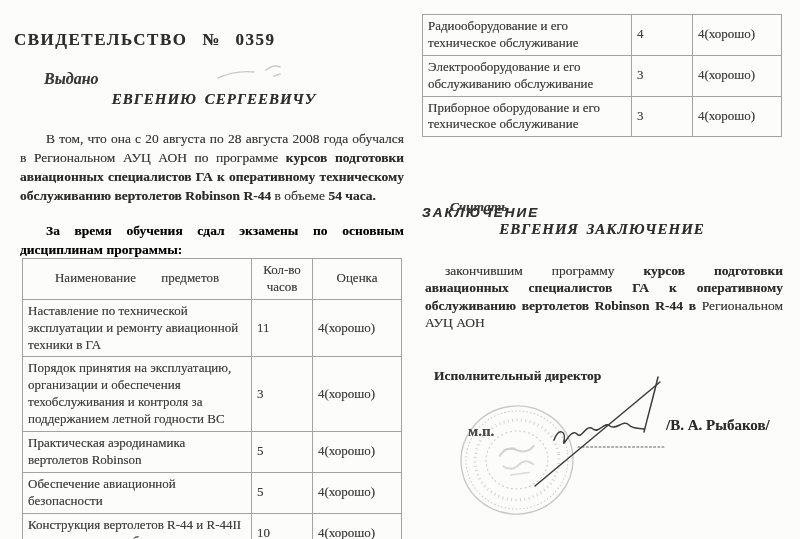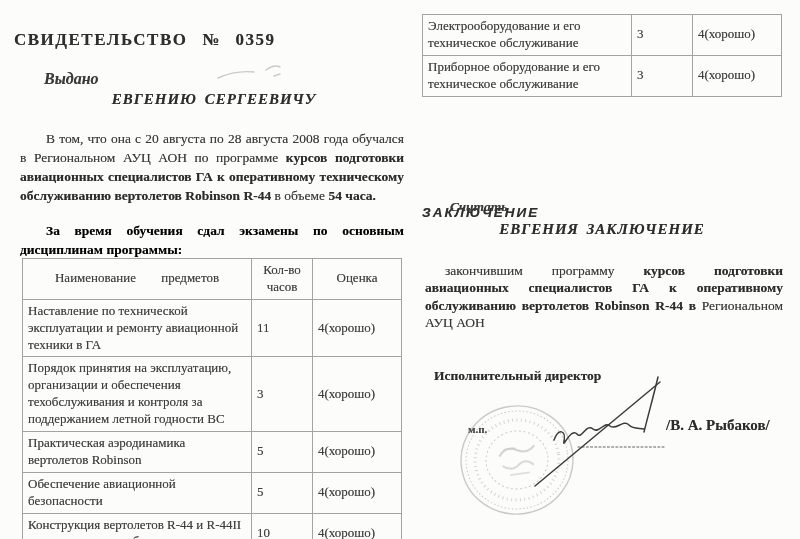--- a/index.html
+++ b/index.html
@@ -49,21 +49,21 @@
     font-size:13.5px;font-weight:bold;font-style:italic;letter-spacing:2px;color:#2f2f2f;margin-top:44px;}
   .consider{left:450px;top:199px;font-size:13.5px;font-weight:bold;font-style:italic;font-family:Liberation Serif, serif;}
   .recipient-r{width:360px;left:422px;top:221px;text-align:center;
     font-size:15px;font-weight:bold;font-style:italic;letter-spacing:1px;word-spacing:3px;color:#2d2d2d;}
   .concl-p{
     width:358px;left:425px;top:248px;
     font-size:13.5px;line-height:1.3;text-align:justify;text-indent:20px;
   }
   .role{left:434px;top:368px;font-size:13.5px;font-weight:bold;color:#2c2c2c;}
   .seal{left:458px;top:402px;opacity:.75;}
-  .mp{left:468px;top:423px;font-size:11px;font-weight:bold;color:#4a4a4a;}
+  .mp{left:468px;top:423px;font-size:15px;font-weight:bold;color:#4a4a4a;}
   .sig{left:520px;top:368px;}
   .signer{left:666px;top:417px;font-size:15px;font-weight:bold;color:#2c2c2c;}
   .smudge{left:212px;top:60px;opacity:.5;}
 </style>
 </head>
 <body>
 
 <div class="doc">
 
   <div class="abs title">СВИДЕТЕЛЬСТВО  №  0359</div>
@@ -105,22 +105,27 @@
       <td>Конструкция вертолетов R-44 и R-44II и их техническое обслуживание</td>
       <td class="c-hours">10</td>
       <td class="c-grade">4(хорошо)</td>
     </tr>
 
   </tbody>
     </table>
 
   <table class="abs grades t-right">
     <tbody>
+        <tr>
+      <td>Радиооборудование и его техническое обслуживание</td>
+      <td class="c-hours">4</td>
+      <td class="c-grade">4(хорошо)</td>
+    </tr>
     <tr>
-      <td>Электрооборудование и его техническое обслуживание</td>
+      <td>Электрооборудование и его обслуживанию обслуживание</td>
       <td class="c-hours">3</td>
       <td class="c-grade">4(хорошо)</td>
     </tr>
     <tr>
       <td>Приборное оборудование и его техническое обслуживание</td>
       <td class="c-hours">3</td>
       <td class="c-grade">4(хорошо)</td>
     </tr>
   </tbody>
     </table>

